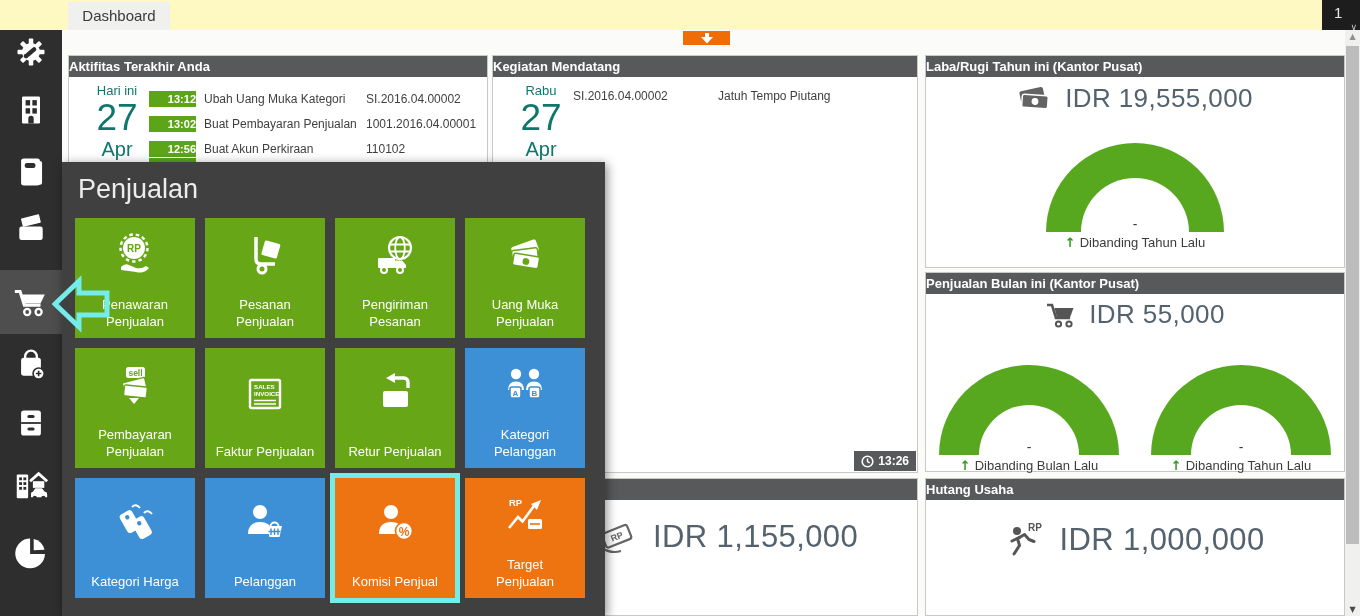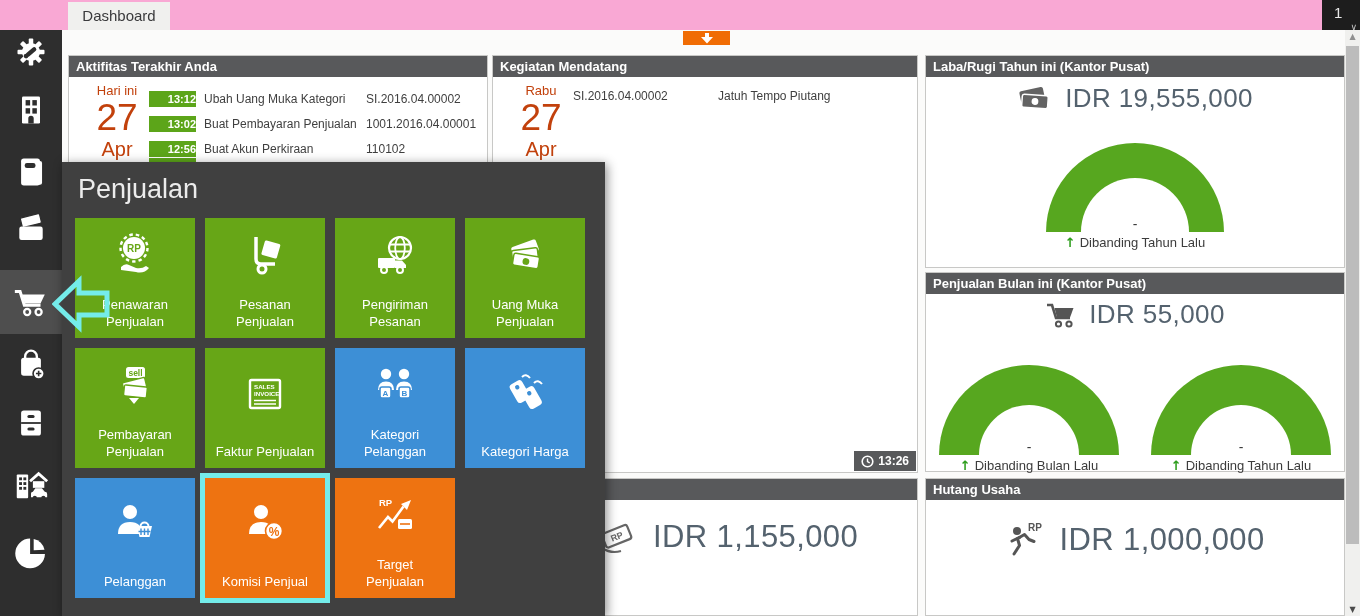--- a/index.html
+++ b/index.html
@@ -1,48 +1,48 @@
 <!DOCTYPE html>
 <html><head>
 <meta charset="utf-8">
 <style>
   html,body{margin:0;padding:0;background:#fff;}
   #screen{position:relative;width:1360px;height:616px;overflow:hidden;
           font-family:"Liberation Sans","DejaVu Sans",sans-serif;background:#fbfbfa;}
   .glyph{font-family:"DejaVu Sans",sans-serif;}
 
   
-  #topbar{position:absolute;left:0;top:0;width:1360px;height:30px;background:#f9a8d4;z-index:40;}
+  #topbar{position:absolute;left:0;top:0;width:1360px;height:30px;background:#fef9c3;z-index:40;}
   #tab-dashboard{position:absolute;left:68px;top:2px;width:102px;height:28px;background:#f0f0ee;
                  color:#3a3a3c;font-size:15px;line-height:28px;text-align:center;cursor:pointer;}
   #win-badge{position:absolute;right:0;top:0;width:38px;height:30px;background:#1d1d1d;cursor:pointer;}
   #win-badge .num{position:absolute;left:12px;top:4px;font-size:15px;color:#e8e8e8;}
   #win-badge .chev{position:absolute;right:3px;bottom:-2px;font-size:9px;color:#c8c8c8;}
 
   
   #sidebar{position:absolute;left:0;top:0;width:62px;height:616px;background:#2e2e2e;z-index:30;}
   .nav{position:absolute;left:0;width:62px;height:44px;display:flex;align-items:center;justify-content:center;cursor:pointer;}
   #sel-bg{position:absolute;left:0;top:270px;width:62px;height:64px;background:#4e4e4e;}
 
   
   #content-bg{position:absolute;left:62px;top:30px;width:1298px;height:586px;background:#fbfbfa;z-index:0;}
   #pulldown{position:absolute;left:683px;top:31px;width:47px;height:14px;background:#f06c04;
             display:flex;align-items:center;justify-content:center;cursor:pointer;z-index:5;}
 
   .panel{position:absolute;background:#fff;border:1px solid #c8c8c6;box-sizing:border-box;z-index:1;}
   .phead{height:21px;background:#58595b;color:#fff;font-size:13px;font-weight:bold;
-         line-height:21px;padding-left:7px;white-space:nowrap;overflow:hidden;}
+         line-height:21px;white-space:nowrap;overflow:hidden;}
   #p-aktifitas{left:68px;top:55px;width:420px;height:418px;}
   #p-kegiatan{left:492px;top:55px;width:426px;height:418px;}
   #p-laba{left:925px;top:55px;width:420px;height:213px;}
   #p-bulan{left:925px;top:272px;width:420px;height:200px;}
   #p-piutang{left:68px;top:478px;width:850px;height:138px;}
   #p-hutang{left:925px;top:478px;width:420px;height:138px;}
 
-  .dateblock{position:absolute;left:18px;top:27px;width:60px;text-align:center;color:#c2410c;}
+  .dateblock{position:absolute;left:18px;top:27px;width:60px;text-align:center;color:#0f766e;}
   .dateblock .dlabel{font-size:13px;}
   .dateblock .dday{font-size:37px;font-weight:300;line-height:40px;}
   .dateblock .dmon{font-size:20px;font-weight:300;line-height:22px;}
 
   .actrows{position:absolute;left:80px;top:30px;right:6px;}
   .actrow{height:25px;display:flex;align-items:center;}
   .chip{width:47px;height:16px;background:#5ca519;color:#fff;font-size:11px;font-weight:bold;
         text-align:right;line-height:16px;margin-right:8px;flex:none;}
   .action{width:162px;font-size:12px;color:#3f3f3f;flex:none;}
   .aref{font-size:12px;color:#3f3f3f;}
@@ -423,20 +423,28 @@
       <div class="tile g one">
         <svg class="ticon" width="48" height="48" viewBox="0 0 48 48">
           <rect x="9" y="9" width="30" height="28" rx="1.5" fill="none" stroke="#fff" stroke-width="2.4"></rect>
           <text x="13" y="18" font-size="6.2" font-weight="bold" fill="#fff">SALES</text>
           <text x="13" y="25" font-size="6.2" font-weight="bold" fill="#fff">INVOICE</text>
           <path d="M13 29.5 h22 M13 33 h22" stroke="#fff" stroke-width="1.6"></path>
         </svg>
         <span class="tlabel">Faktur Penjualan</span>
       </div>
 
+      <div class="tile g one">
+        <svg class="ticon" width="48" height="48" viewBox="0 0 48 48">
+          <rect x="12" y="20" width="25" height="16" rx="2" fill="#fff"></rect>
+          <path d="M37 17 v-6 a4 4 0 0 0 -4 -4 h-12" fill="none" stroke="#fff" stroke-width="3.4"></path>
+          <path d="M24 2 l-9 5 9 5 z" fill="#fff"></path>
+        </svg>
+        <span class="tlabel">Retur Penjualan</span>
+      </div>
 
       <div class="tile b">
         <svg class="ticon" width="48" height="48" viewBox="0 0 48 48">
           <circle cx="15" cy="11" r="5.2" fill="#fff"></circle>
           <path d="M7 27 q0 -8.5 8 -8.5 q8 0 8 8.5 z" fill="#fff"></path>
           <circle cx="33" cy="11" r="5.2" fill="#fff"></circle>
           <path d="M25 27 q0 -8.5 8 -8.5 q8 0 8 8.5 z" fill="#fff"></path>
           <rect x="9" y="24" width="11" height="11" rx="2" fill="#fff" stroke="var(--bg)" stroke-width="1.6"></rect>
           <text x="14.5" y="32.5" font-size="8" font-weight="bold" fill="var(--bg)" text-anchor="middle">A</text>
           <rect x="28" y="24" width="11" height="11" rx="2" fill="#fff" stroke="var(--bg)" stroke-width="1.6"></rect>

